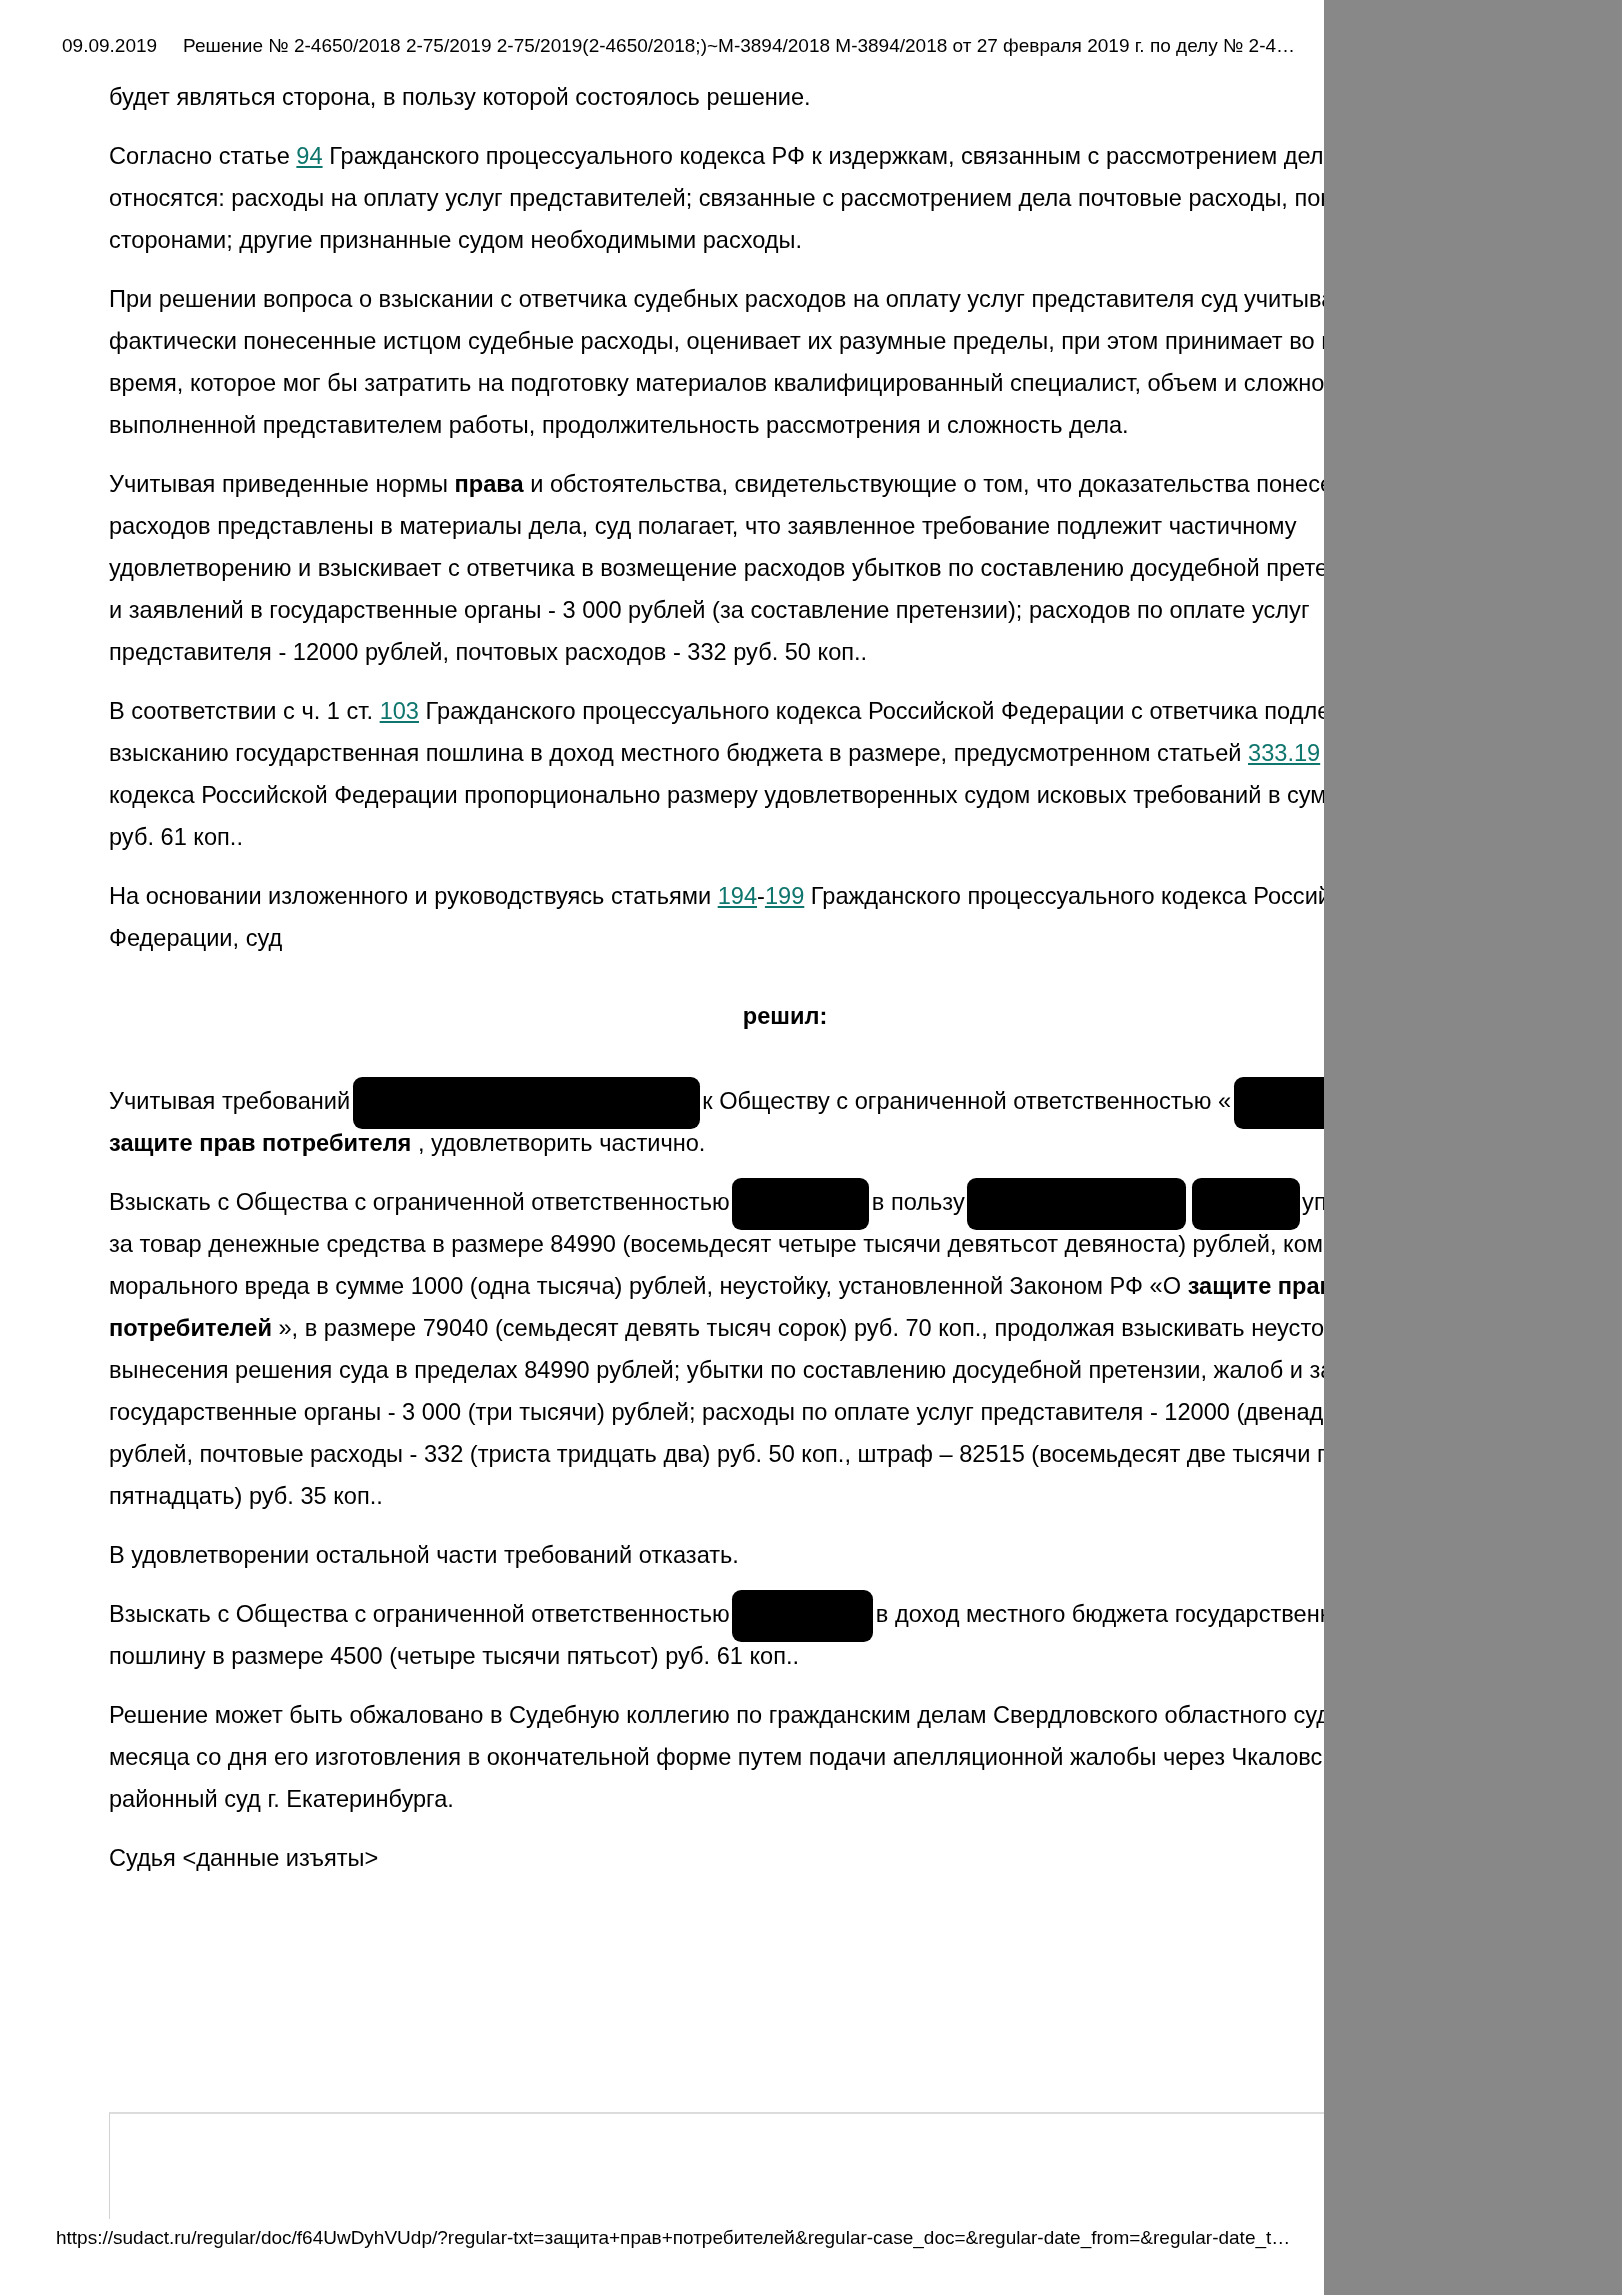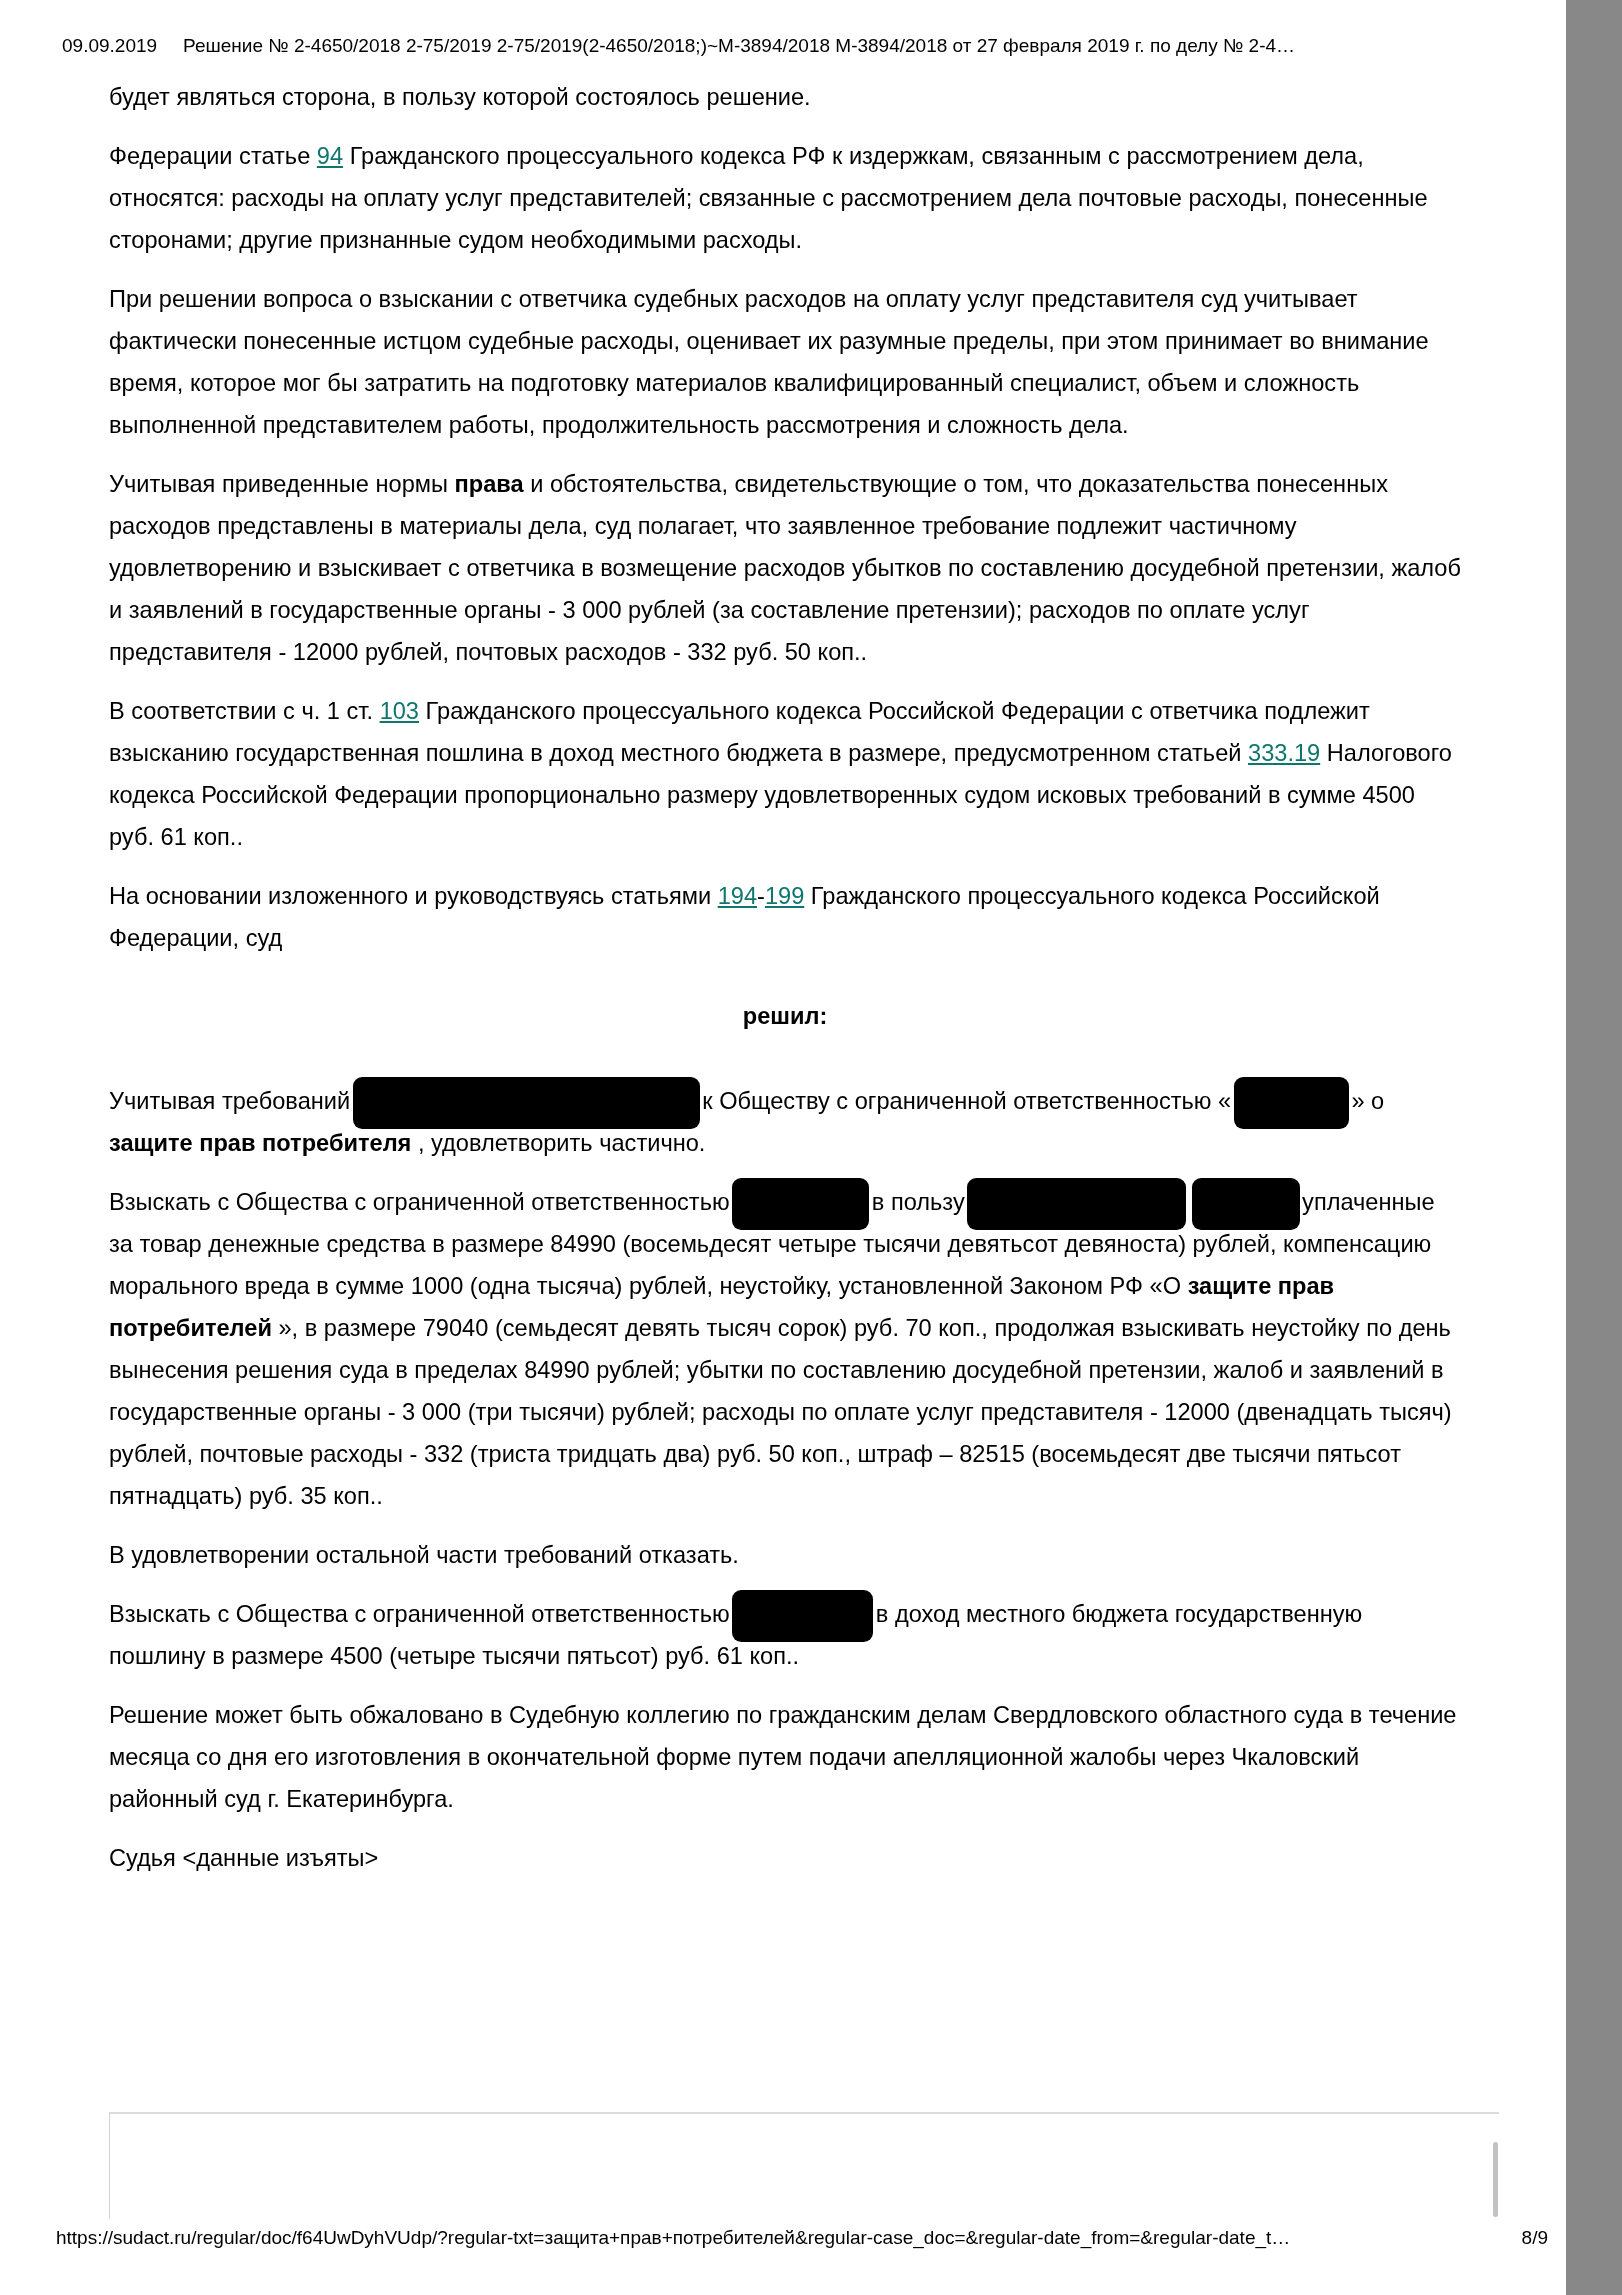--- a/index.html
+++ b/index.html
@@ -1,22 +1,23 @@
 <!DOCTYPE html>
 <html lang="ru" style="font-size:10.5px"><head>
 <meta charset="utf-8">
 <style>
   html,body{margin:0;padding:0;background:#888;}
   .page{
     position:relative;
-    width:1566px;height:2295px;
+    width:1300px;height:2295px;
     background:#ffffff;
     font-family:"Liberation Sans","DejaVu Sans",sans-serif;
     color:#000;
     overflow:hidden;
+    padding-left:24px;
   }
   
   .header{
     position:absolute;left:62px;top:34px;width:1505px;
     display:flex;align-items:baseline;
     font-size:19px;line-height:23.6px;white-space:nowrap;
   }
   .header .date{flex:0 0 auto;}
   .header .title{flex:1 1 auto;text-align:left;overflow:hidden;margin-left:26px;}
   
@@ -57,21 +58,21 @@
 
 <div class="page">
 
   <div class="header">
     <span class="date">09.09.2019</span>
     <div class="title">Решение № 2-4650/2018 2-75/2019 2-75/2019(2-4650/2018;)~М-3894/2018 М-3894/2018 от 27 февраля 2019 г. по делу № 2-4…</div>
   </div>
 
   <div class="content">
       <p class="para"><span>будет являться сторона, в пользу которой состоялось решение.</span></p>
-      <p class="para"><span>Федерации статье </span><a class="doc-link" href="#">94</a><span> Гражданского процессуального кодекса РФ к издержкам, связанным с рассмотрением дела, относятся: расходы на оплату услуг представителей; связанные с рассмотрением дела почтовые расходы, понесенные сторонами; другие признанные судом необходимыми расходы.</span></p>
+      <p class="para"><span>Согласно статье </span><a class="doc-link" href="#">94</a><span> Гражданского процессуального кодекса РФ к издержкам, связанным с рассмотрением дела, относятся: расходы на оплату услуг представителей; связанные с рассмотрением дела почтовые расходы, понесенные сторонами; другие признанные судом необходимыми расходы.</span></p>
       <p class="para"><span>При решении вопроса о взыскании с ответчика судебных расходов на оплату услуг представителя суд учитывает фактически понесенные истцом судебные расходы, оценивает их разумные пределы, при этом принимает во внимание время, которое мог бы затратить на подготовку материалов квалифицированный специалист, объем и сложность выполненной представителем работы, продолжительность рассмотрения и сложность дела.</span></p>
       <p class="para"><span>Учитывая приведенные нормы </span><span class="b">права</span><span> и обстоятельства, свидетельствующие о том, что доказательства понесенных расходов представлены в материалы дела, суд полагает, что заявленное требование подлежит частичному удовлетворению и взыскивает с ответчика в возмещение расходов убытков по составлению досудебной претензии, жалоб и заявлений в государственные органы - 3 000 рублей (за составление претензии); расходов по оплате услуг представителя - 12000 рублей, почтовых расходов - 332 руб. 50 коп..</span></p>
       <p class="para"><span>В соответствии с ч. 1 ст. </span><a class="doc-link" href="#">103</a><span> Гражданского процессуального кодекса Российской Федерации с ответчика подлежит взысканию государственная пошлина в доход местного бюджета в размере, предусмотренном статьей </span><a class="doc-link" href="#">333.19</a><span> Налогового кодекса Российской Федерации пропорционально размеру удовлетворенных судом исковых требований в сумме 4500 руб. 61 коп..</span></p>
       <p class="para"><span>На основании изложенного и руководствуясь статьями </span><a class="doc-link" href="#">194</a><span>-</span><a class="doc-link" href="#">199</a><span> Гражданского процессуального кодекса Российской Федерации, суд</span></p>
       <p class="para heading"><span class="b">решил:</span></p>
       <p class="para"><span>Учитывая требований</span><span class="redact" style="width: 347px;"></span><span>к Обществу с ограниченной ответственностью «</span><span class="redact" style="width: 115px;"></span><span>» о </span><span class="b">защите прав потребителя</span><span> , удовлетворить частично.</span></p>
       <p class="para"><span>Взыскать с Общества с ограниченной ответственностью</span><span class="redact" style="width: 137px;"></span><span>в пользу</span><span class="redact" style="width: 219px;"></span><span class="redact" style="width: 108px;"></span><span>уплаченные за товар денежные средства в размере 84990 (восемьдесят четыре тысячи девятьсот девяноста) рублей, компенсацию морального вреда в сумме 1000 (одна тысяча) рублей, неустойку, установленной Законом РФ «О </span><span class="b">защите прав потребителей</span><span> », в размере 79040 (семьдесят девять тысяч сорок) руб. 70 коп., продолжая взыскивать неустойку по день вынесения решения суда в пределах 84990 рублей; убытки по составлению досудебной претензии, жалоб и заявлений в государственные органы - 3 000 (три тысячи) рублей; расходы по оплате услуг представителя - 12000 (двенадцать тысяч) рублей, почтовые расходы - 332 (триста тридцать два) руб. 50 коп., штраф – 82515 (восемьдесят две тысячи пятьсот пятнадцать) руб. 35 коп..</span></p>
       <p class="para"><span>В удовлетворении остальной части требований отказать.</span></p>
       <p class="para"><span>Взыскать с Общества с ограниченной ответственностью</span><span class="redact" style="width: 141px;"></span><span>в доход местного бюджета государственную пошлину в размере 4500 (четыре тысячи пятьсот) руб. 61 коп..</span></p>
       <p class="para"><span>Решение может быть обжаловано в Судебную коллегию по гражданским делам Свердловского областного суда в течение месяца со дня его изготовления в окончательной форме путем подачи апелляционной жалобы через Чкаловский районный суд г. Екатеринбурга.</span></p>

